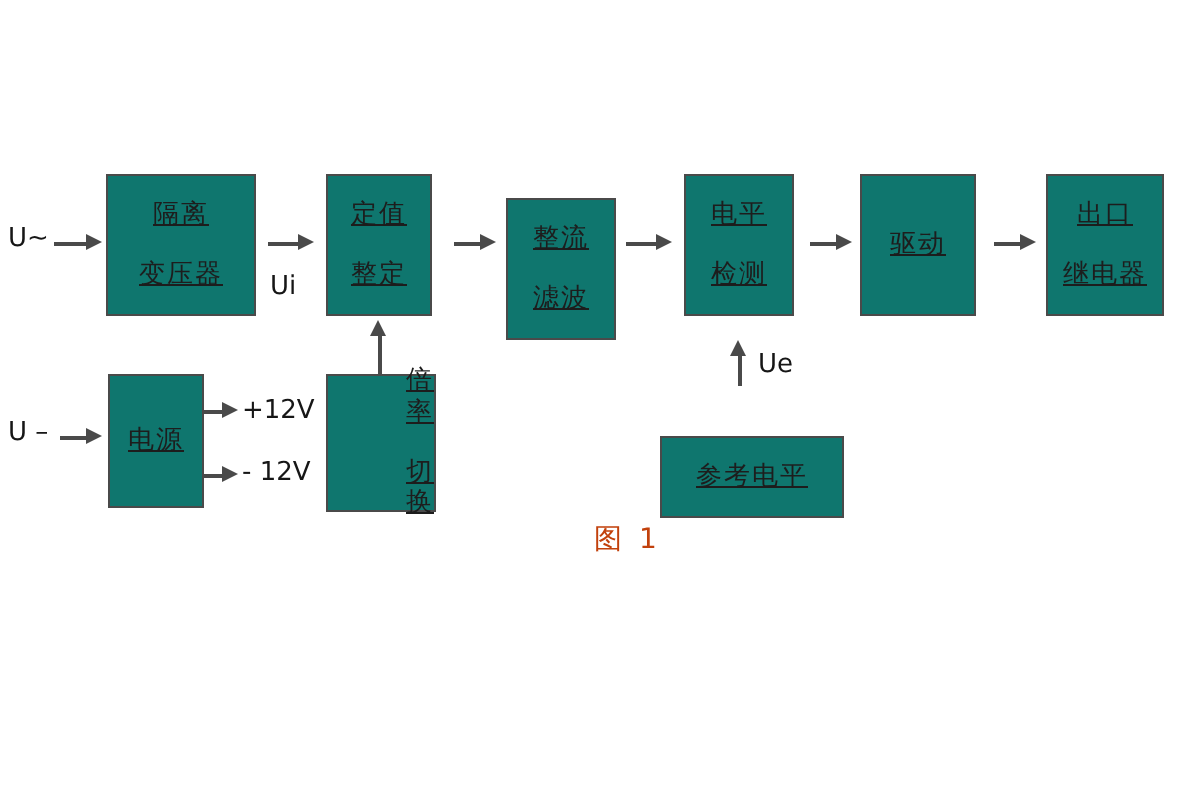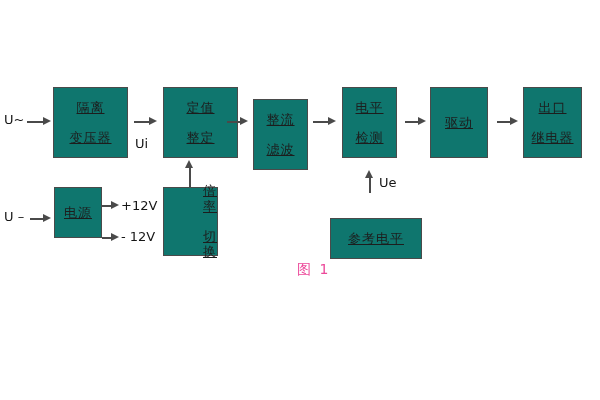--- a/index.html
+++ b/index.html
@@ -9,21 +9,21 @@
     overflow:hidden; color:#1d1d1d;
   }
   .box {
     position:absolute; box-sizing:border-box;
     border:1.5px solid #4a4a4a; background:#0f766e;
     display:flex; flex-direction:column; align-items:center; justify-content:center;
     font-size:13px; line-height:1.2; letter-spacing:1px; text-align:center;text-decoration:underline;
   }
   .box.two { row-gap:14px; }
   .sig { position:absolute; font-size:13px; color:#161616; white-space:nowrap; }
-  .caption { position:absolute; font-size:14px; color:#ec4899; letter-spacing:2px; }
+  .caption { position:absolute; font-size:14px; color:#c2410c; letter-spacing:2px; }
   
   .ah { position:absolute; height:1.5px; background:#4a4a4a; }
   .ah::after {
     content:""; position:absolute; right:-8px; top:-3.6px; width:0; height:0;
     border-left:8px solid #4a4a4a; border-top:4.5px solid transparent; border-bottom:4.5px solid transparent;
   }
   
   .av { position:absolute; width:1.5px; background:#4a4a4a; }
   .av::after {
     content:""; position:absolute; top:-8px; left:-3.6px; width:0; height:0;
@@ -39,21 +39,21 @@
   <div class="ah" style="left:27px; top:121px; width:16px;"></div>
 
   <div class="box two" style="left:53px; top:87px; width:75px; height:71px;">
     <span>隔离</span>
     <span>变压器</span>
   </div>
 
   <span class="sig" style="left:135px; top:100px;margin-top:36px;">Ui</span>
   <div class="ah" style="left:134px; top:121px; width:15px;"></div>
 
-  <div class="box two" style="left:163px; top:87px; width:75px; height:71px;">
+  <div class="box two" style="left:163px; top:87px; width:53px; height:71px;">
     <span>定值</span>
     <span>整定</span>
   </div>
 
   <div class="ah" style="left:227px; top:121px; width:13px;"></div>
 
   <div class="box two" style="left:253px; top:87px; width:55px; height:71px;margin-top:12px;">
     <span>整流</span>
     <span>滤波</span>
   </div>
@@ -75,21 +75,21 @@
   <div class="ah" style="left:497px; top:121px; width:13px;"></div>
 
   <div class="box two" style="left:523px; top:87px; width:59px; height:71px;text-align:center;">
     <span>出口</span>
     <span>继电器</span>
   </div>
 
   <span class="sig" style="left:4px; top:209px;">U –</span>
   <div class="ah" style="left:30px; top:218px; width:13px;"></div>
 
-  <div class="box" style="left:54px; top:187px; width:48px; height:51px;">
+  <div class="box" style="left:54px; top:187px; width:48px; height:67px;">
     <span>电源</span>
   </div>
 
   <div class="ah" style="left:102px; top:205px; width:9px;"></div>
   <span class="sig" style="left:121px; top:198px;">+12V</span>
 
   <div class="ah" style="left:102px; top:237px; width:9px;"></div>
   <span class="sig" style="left:121px; top:229px;">- 12V</span>
 
   <div class="av" style="left:189px; top:168px; height:19px;"></div>

